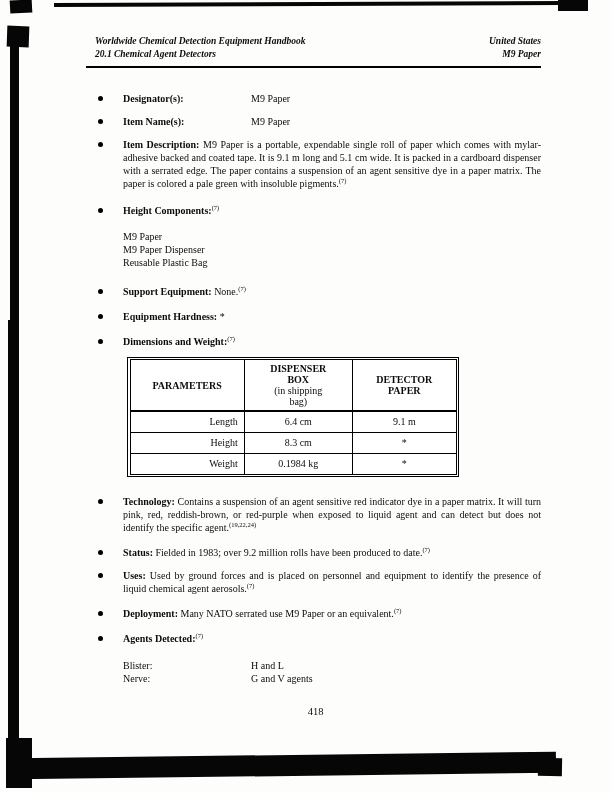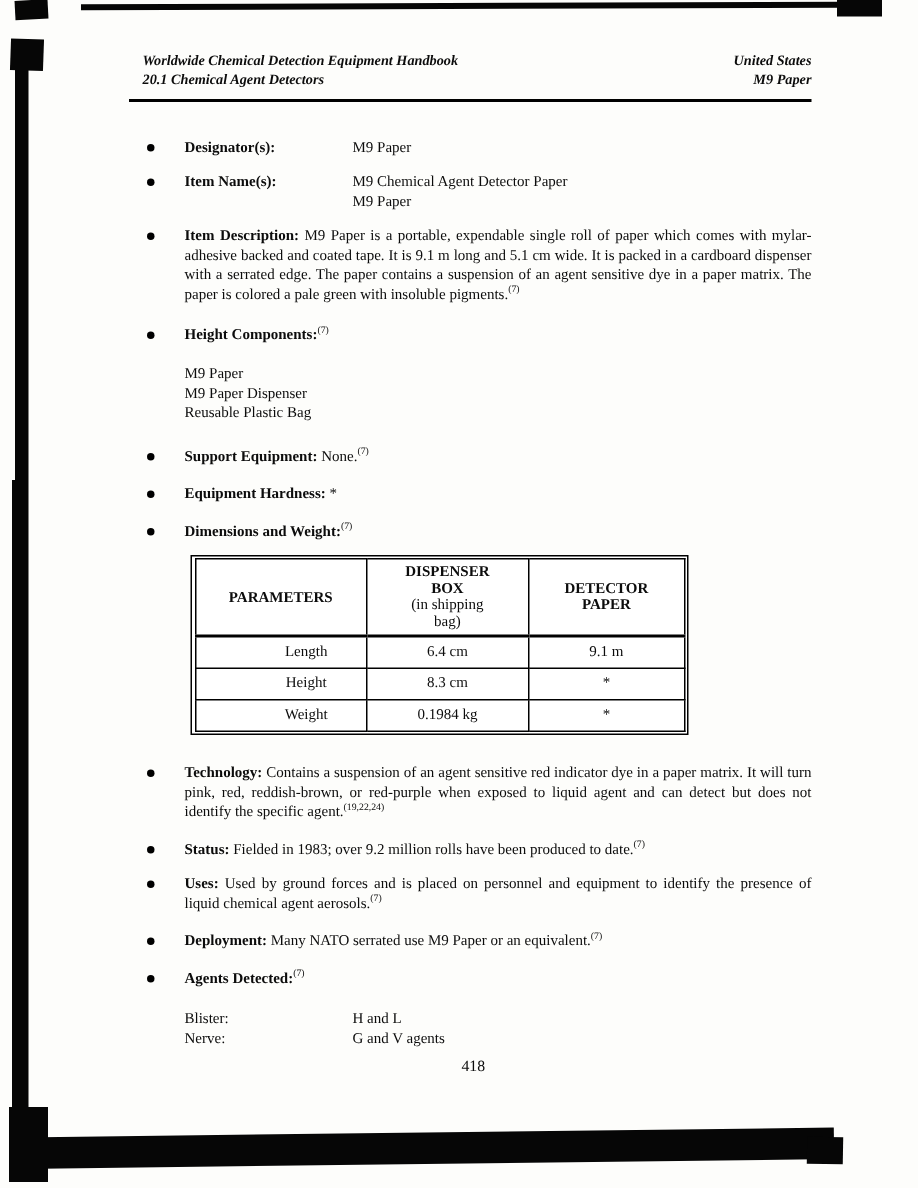--- a/index.html
+++ b/index.html
@@ -14,21 +14,21 @@
   
   .content { position:absolute; left:95px; top:35px; width:446px; }
   .hdr { display:flex; justify-content:space-between; font-size:9.5px; font-weight:bold; font-style:italic; line-height:1.35; }
   .hdr-right { text-align:right; }
   .rule { border:none; border-top:2px solid #000; margin:5px 0 0 -9px; width:calc(100% + 9px); }
 
   .item { display:flex; }
   .bullet { flex:none; width:5px; height:5px; border-radius:50%; background:#000; margin:4px 0 0 3px; }
   .ibody { margin-left:20px; flex:1; font-size:10px; line-height:13px; }
   .lbl { font-weight:bold; }
-  .two-col { display:grid; grid-template-columns:112px 1fr; }
+  .two-col { display:grid; grid-template-columns:112px 1fr;gap:16px; }
   .para { text-align:justify; }
   sup { font-size:6.5px; line-height:0; vertical-align:super; }
 
   .mt-first { margin-top:24px; }
   .mt-a { margin-top:10px; }
   .mt-b { margin-top:12px; }
   .mt-c { margin-top:14px; }
   .mt-d { margin-top:16px; }
   .complist { margin-top:13px; }
   .agents-block { margin-left:28px; margin-top:14px; font-size:10px; line-height:13px; }
@@ -37,21 +37,21 @@
   .tablewrap { display:inline-block; border:1.5px solid #000; padding:1.5px; margin:9px 0 0 4px; background:#fff; }
   .dt { border-collapse:collapse; }
   .dt th, .dt td { border:1px solid #000; font-size:10px; }
   .dt th { font-weight:bold; text-align:center; vertical-align:middle; padding:3px 22px; height:34px; }
   .dt thead th { border-bottom:2px solid #000; }
   .dt th.c0, .dt td.c0 { width:88px; }
   .dt th.c1, .dt td.c1 { width:108px; }
   .dt th.c2, .dt td.c2 { width:104px; }
   .subhdr { font-weight:normal; font-size:10px; }
   .dt td { height:21px; text-align:center; padding:2px 6px; vertical-align:middle; }
-  .dt td.c0 { text-align:center;padding-left:40px; }
+  .dt td.c0 { text-align:right;padding-left:40px; }
 
   .footer { position:absolute; top:706px; left:0; width:612px; text-align:center; font-size:10.5px; color:#0c0c0c;padding-left:19px; }
 </style>
 </head>
 <body>
 
 <div class="page">
 
   <div class="art" style="left:10px; top:0; width:22px; height:13px; transform:rotate(-3deg);"></div>
   <div class="art" style="left:7px; top:26px; width:22px; height:21px; transform:rotate(2deg);"></div>
@@ -83,21 +83,20 @@
         <span class="lbl">Designator(s):</span>
         <span>M9 Paper</span>
       </div>
     </div>
 
     <div class="item mt-a">
       <span class="bullet"></span>
       <div class="ibody two-col">
         <span class="lbl">Item Name(s):</span>
         <span>
-          <div>M9 Chemical Agent Detector Paper</div>
           <div>M9 Paper</div>
         </span>
       </div>
     </div>
 
     <div class="item mt-a">
       <span class="bullet"></span>
       <div class="ibody para">
         <span class="lbl">Item Description:</span>
         <span>M9 Paper is a portable, expendable single roll of paper which comes with mylar-adhesive backed and coated tape.  It is 9.1 m long and 5.1 cm wide.  It is packed in a cardboard dispenser with a serrated edge. The paper contains a suspension of an agent sensitive dye in a paper matrix.  The paper is colored a pale green with insoluble pigments.</span><sup>(7)</sup>

